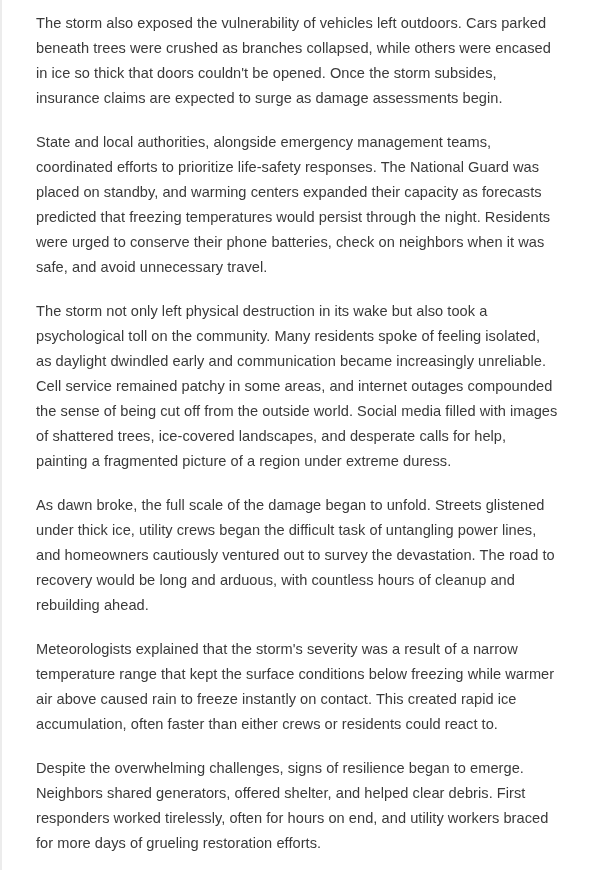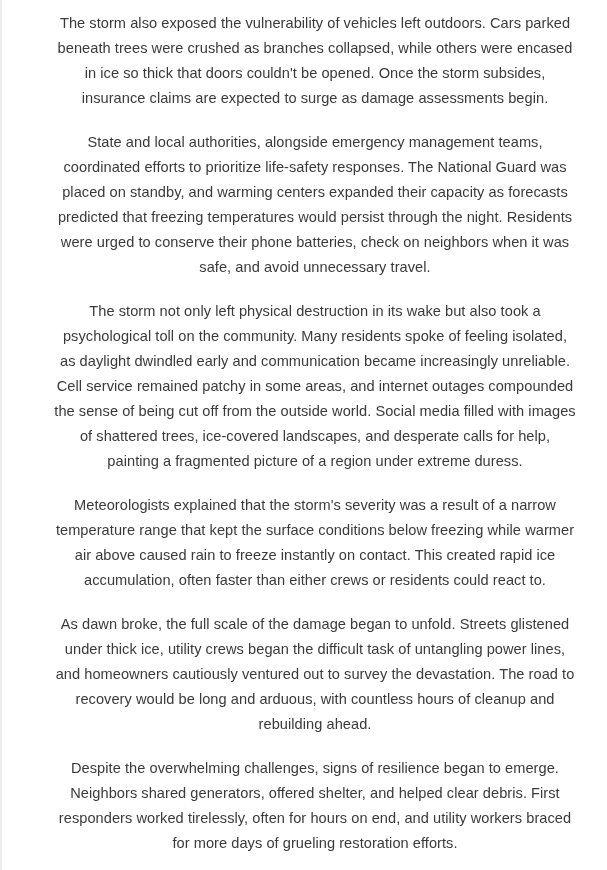--- a/index.html
+++ b/index.html
@@ -28,21 +28,20 @@
       width: 560px;
       font-family: "Liberation Sans", sans-serif;
       font-size: 14.6px;
       line-height: 25px;
       color: #3a3a3a;
       letter-spacing: 0.05px;
     }
     .article p {
       margin: 0 0 19px 2px;
       white-space: pre-line;
-      text-align: center;
     }
   </style>
 </head>
 <body>
 
 <div class="left-rule"></div>
 
 <div class="article">
   <p>The storm also exposed the vulnerability of vehicles left outdoors. Cars parked
 beneath trees were crushed as branches collapsed, while others were encased
@@ -54,26 +53,26 @@
 predicted that freezing temperatures would persist through the night. Residents
 were urged to conserve their phone batteries, check on neighbors when it was
 safe, and avoid unnecessary travel.</p>
   <p>The storm not only left physical destruction in its wake but also took a
 psychological toll on the community. Many residents spoke of feeling isolated,
 as daylight dwindled early and communication became increasingly unreliable.
 Cell service remained patchy in some areas, and internet outages compounded
 the sense of being cut off from the outside world. Social media filled with images
 of shattered trees, ice-covered landscapes, and desperate calls for help,
 painting a fragmented picture of a region under extreme duress.</p>
-  <p>Meteorologists explained that the storm's severity was a result of a narrow
-temperature range that kept the surface conditions below freezing while warmer
-air above caused rain to freeze instantly on contact. This created rapid ice
-accumulation, often faster than either crews or residents could react to.</p>
   <p>As dawn broke, the full scale of the damage began to unfold. Streets glistened
 under thick ice, utility crews began the difficult task of untangling power lines,
 and homeowners cautiously ventured out to survey the devastation. The road to
 recovery would be long and arduous, with countless hours of cleanup and
 rebuilding ahead.</p>
+  <p>Meteorologists explained that the storm's severity was a result of a narrow
+temperature range that kept the surface conditions below freezing while warmer
+air above caused rain to freeze instantly on contact. This created rapid ice
+accumulation, often faster than either crews or residents could react to.</p>
   <p>Despite the overwhelming challenges, signs of resilience began to emerge.
 Neighbors shared generators, offered shelter, and helped clear debris. First
 responders worked tirelessly, often for hours on end, and utility workers braced
 for more days of grueling restoration efforts.</p>
 </div>
 
 </body></html>

